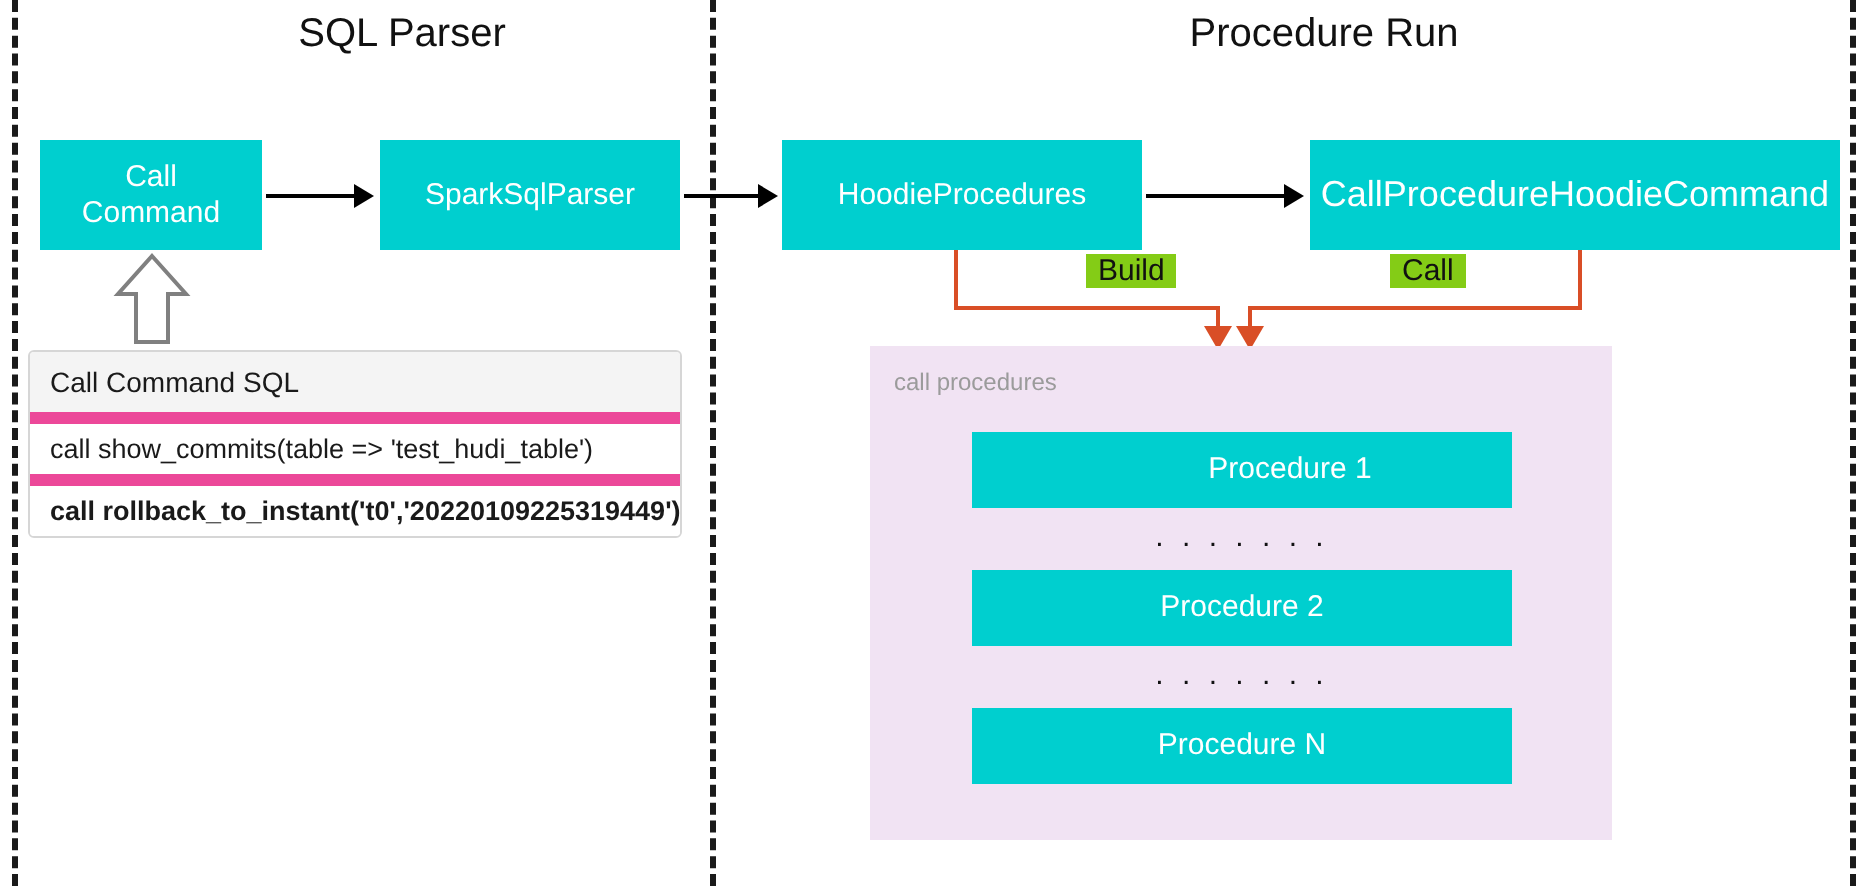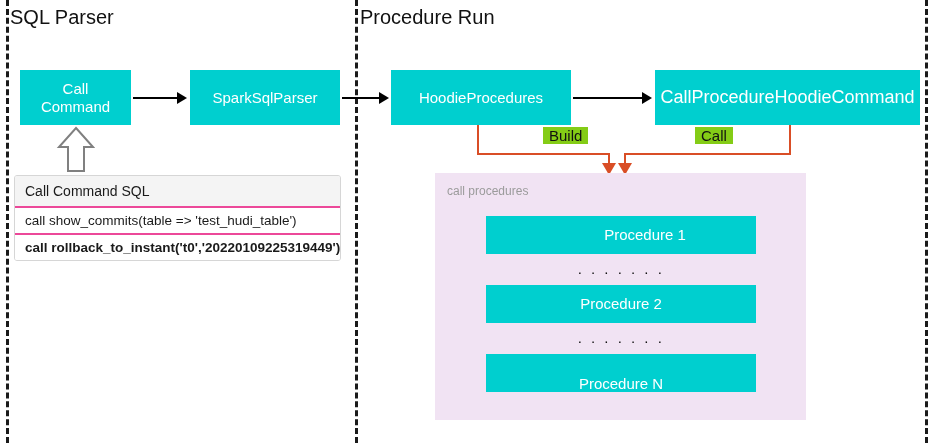--- a/index.html
+++ b/index.html
@@ -26,21 +26,22 @@
     height: 443px;
     border-left: 3px dashed #1a1a1a;
   }
 
   
   .section-title {
     position: absolute;
     font-size: 20px;
     color: #111111;
     white-space: nowrap;
-    text-align: left;
+    text-align: center;
+    padding-left: 21px;
   }
 
   
   .tealbox {
     position: absolute;
     background: #00CFCF;
     color: #ffffff;
     display: flex;
     align-items: center;
     justify-content: center;
@@ -78,21 +79,21 @@
     border: 1px solid #d6d6d6;
     border-radius: 3px;
     overflow: hidden;
     background: #ffffff;
   }
   .sql-row {
     box-sizing: border-box;
     padding: 5px 10px;
     font-size: 13.5px;
     color: #1a1a1a;
-    border-bottom: 2px solid #ec4899;
+    border-bottom: 6px solid #ec4899;
     white-space: nowrap;
     background: #ffffff;
   }
   .sql-row.header {
     background: #f4f4f4;
     font-size: 14px;
     padding: 7px 10px;
   }
   .sql-row:last-child { border-bottom: none; font-weight: bold; }
 
@@ -213,17 +214,17 @@
   </div>
 
   <div class="dots" style="left:486px; top:260px; width:270px;">. . . . . . .</div>
 
   <div class="tealbox" style="left:486px; top:285px; width:270px; height:38px;">
     <span>Procedure 2</span>
   </div>
 
   <div class="dots" style="left:486px; top:329px; width:270px;">. . . . . . .</div>
 
-  <div class="tealbox" style="left:486px; top:354px; width:270px; height:38px;align-items:flex-end;">
+  <div class="tealbox" style="left:486px; top:354px; width:270px; height:38px;">
     <span>Procedure N</span>
   </div>
 
 </div>
 
 </body></html>

